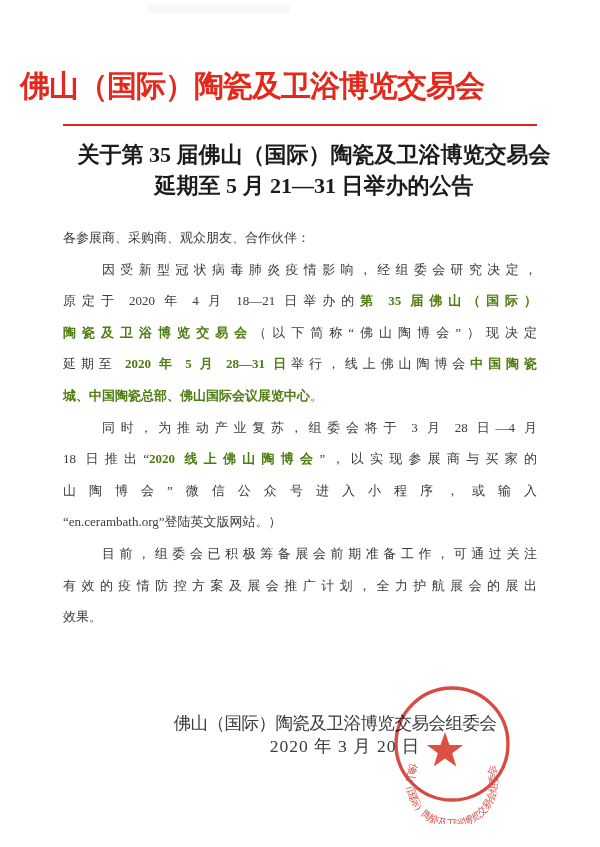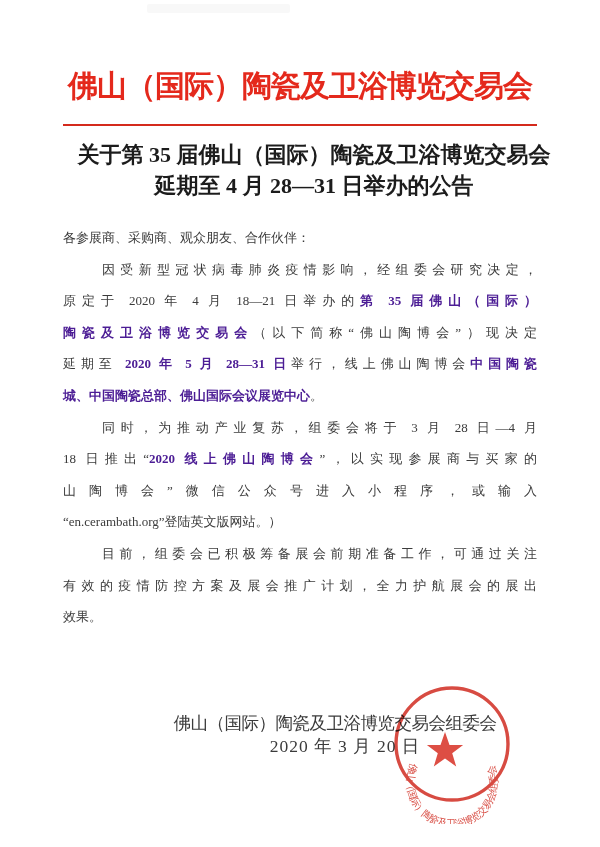--- a/index.html
+++ b/index.html
@@ -7,21 +7,21 @@
     position:relative; width:600px; height:847px; background:#ffffff;
     font-family:"Liberation Serif","DejaVu Serif",serif;
     margin:0 auto; overflow:hidden;
   }
   .scan-artifact {
     position:absolute; left:147px; top:4px; width:143px; height:9px;
     background:#f8f8f8; border-radius:2px;
   }
   .masthead {
     position:absolute; top:66px; left:20px; width:560px;
-    text-align:center; font-size:30px; font-weight:bold;
+    font-size:30px; font-weight:bold;
     letter-spacing:-1px; white-space:nowrap;
     font-family:Liberation Sans, sans-serif;
   }
   .masthead-divider {
     position:absolute; top:124px; left:63px; width:474px; height:2px;
   }
   .notice-title {
     position:absolute; top:139px; left:44px; width:540px;
     text-align:center; font-size:22px; font-weight:bold; color:#1c1c1c;
     line-height:31px; letter-spacing:0px;
@@ -30,21 +30,21 @@
     position:absolute; top:222px; left:63px; width:474px;
     font-size:13px; color:#3b3b3b; line-height:31.6px;
   }
   .notice-body .line {
     text-align:justify; text-align-last:justify;
     -moz-text-align-last:justify; text-justify:inter-character;
     height:31.6px; overflow:visible; white-space:normal;
   }
   .notice-body .line.flush { text-align-last:left; -moz-text-align-last:left; }
   .notice-body .line.indent { text-indent:39px; }
-  .notice-body .b { font-weight:bold; color:#4c1d95; }
+  .notice-body .b { font-weight:bold; color:#4d7c0f; }
   .signature {
     position:absolute; top:712px; right:90px; width:350px;
     text-align:center; color:#3b3b3b; font-size:17.5px; line-height:22px;
   }
   .signature .org { letter-spacing:-0.5px; white-space:nowrap; }
   .signature .date { margin-top:1px; letter-spacing:1px; transform:translateX(10px); }
   .seal {
     position:absolute; left:372px; top:664px; width:160px; height:160px;
     opacity:0.82; mix-blend-mode:multiply; pointer-events:none;
   }
@@ -55,21 +55,21 @@
 <div class="page">
 
   <div class="scan-artifact"></div>
 
   <div class="masthead" style="color: rgb(228, 41, 28);">佛山（国际）陶瓷及卫浴博览交易会</div>
 
   <div class="masthead-divider" style="background: rgb(212, 42, 28);"></div>
 
   <div class="notice-title">
     <div>关于第 35 届佛山（国际）陶瓷及卫浴博览交易会</div>
-    <div>延期至 4 月 28—31 日举办的公告</div>
+    <div>延期至 5 月 21—31 日举办的公告</div>
   </div>
 
   <div class="notice-body">
       <div class="line flush"><span>各参展商、采购商、观众朋友、合作伙伴：</span></div>
       <div class="line indent"><span>因受新型冠状病毒肺炎疫情影响，经组委会研究决定，</span></div>
       <div class="line"><span>原定于 2020 年 4 月 18—21 日举办的</span><span class="b">第 35 届佛山（国际）</span></div>
       <div class="line"><span class="b">陶瓷及卫浴博览交易会</span><span>（以下简称“佛山陶博会”）现决定</span></div>
       <div class="line"><span>延期至 </span><span class="b">2020 年 5 月 28—31 日</span><span>举行，线上佛山陶博会</span><span class="b">中国陶瓷</span></div>
       <div class="line flush"><span class="b">城、中国陶瓷总部、佛山国际会议展览中心</span><span>。</span></div>
       <div class="line indent"><span>同时，为推动产业复苏，组委会将于 3 月 28 日—4 月</span></div>

